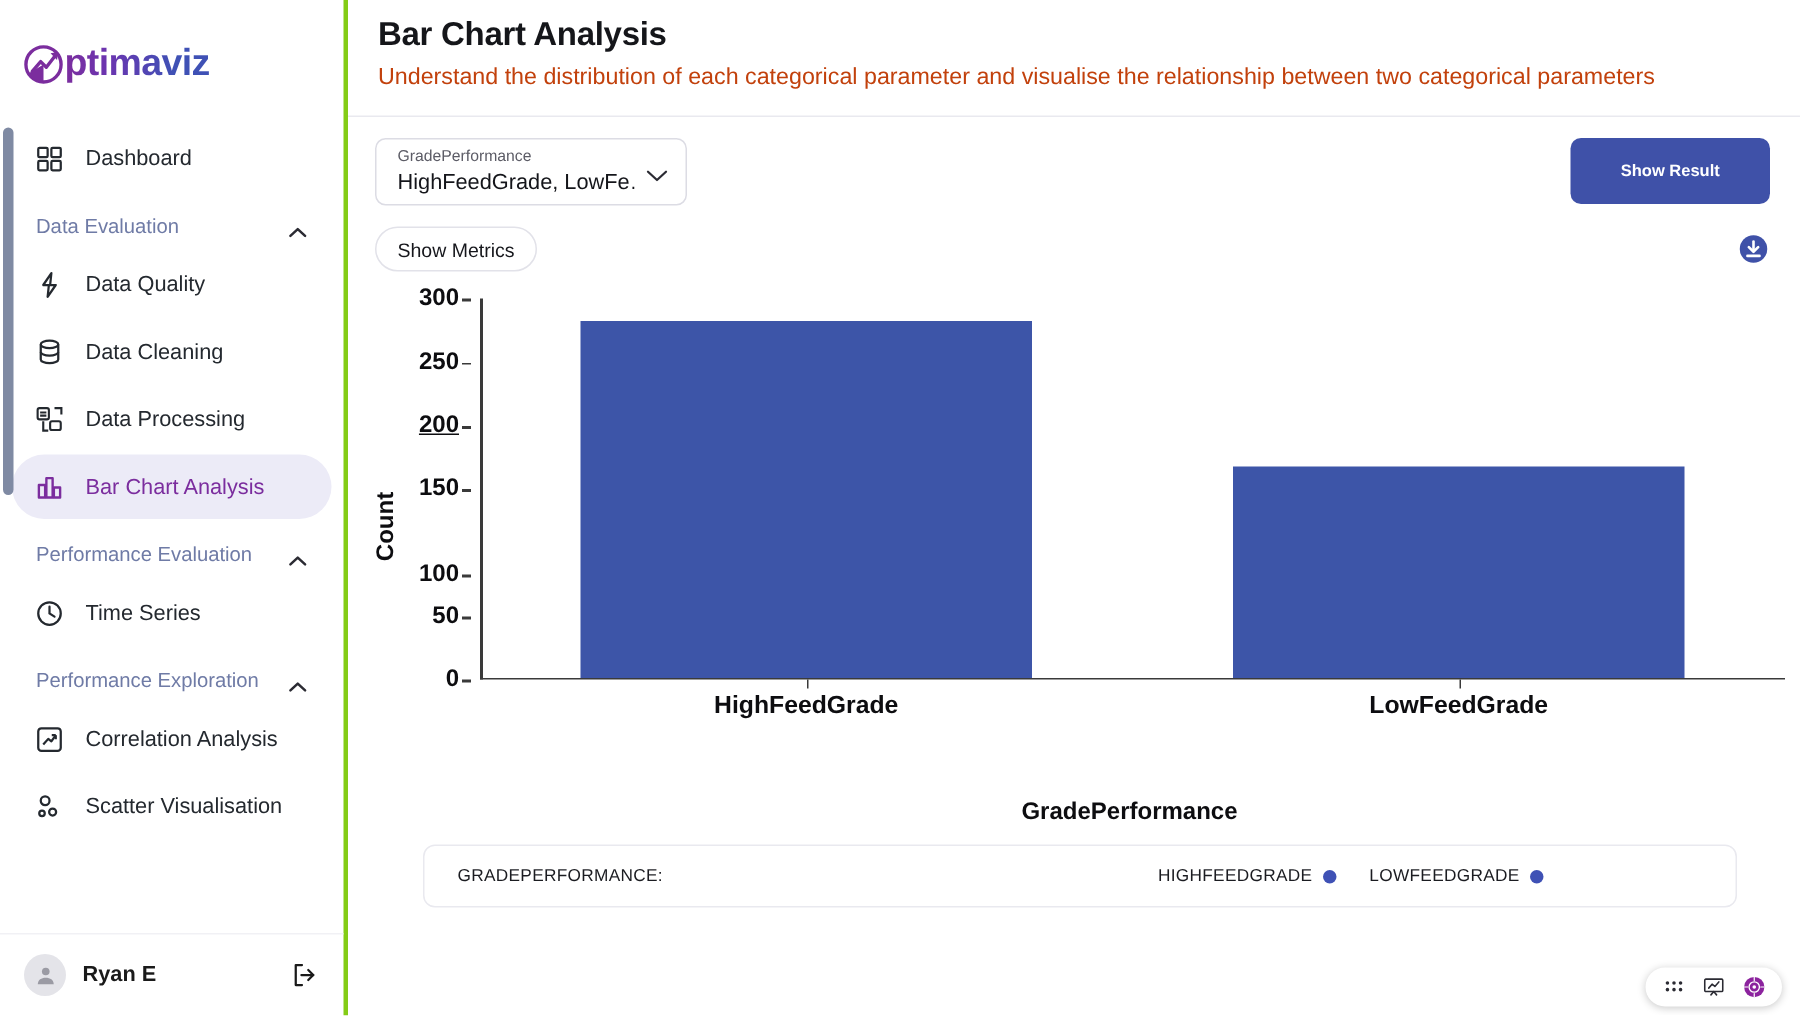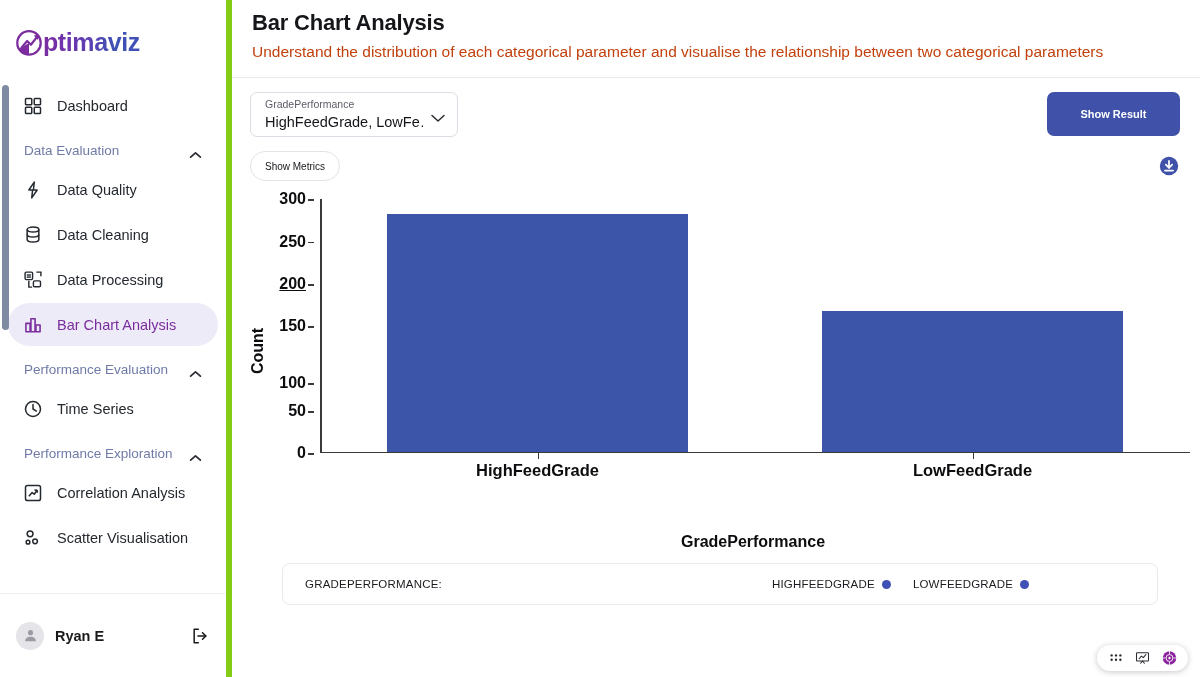--- a/index.html
+++ b/index.html
@@ -8,21 +8,21 @@
     font-family: "Liberation Sans", sans-serif;
     background: #ffffff;
     overflow: hidden;
   }
   .app { display: flex; width: 1200px; height: 677px; position: relative; }
 
   
   .sidebar {
     width: 232px; height: 677px;
     background: #ffffff;
-    border-right: 6px solid #84cc16;
+    border-right: 3px solid #84cc16;
     position: relative;
     display: flex; flex-direction: column;
   }
   .sb-scrollbar {
     position: absolute; left: 2px; top: 85px;
     width: 7px; height: 245px;
     background: #7f8aa3; border-radius: 4px;
   }
   .brand {
     display: flex; align-items: center; gap: 2px;
@@ -47,21 +47,21 @@
   .nav-item .ico { width: 21px; height: 21px; flex: 0 0 21px; display: flex; align-items: center; justify-content: center; }
   .nav-item.active { background: #ecebf7; color: #7b2d9e; }
   .nav-item.active .ico svg { stroke: #7b2d9e; }
   .nav-section {
     display: flex; align-items: center; justify-content: space-between;
     padding: 14px 16px 8px 16px;
     color: #6f7ba6; font-size: 13.5px; cursor: pointer;
   }
   .chev { width: 13px; height: 8px; flex: 0 0 13px; }
   .sb-footer {
-    height: 84px; display: flex; align-items: center;
+    height: 55px; display: flex; align-items: center;
     padding: 16px 16px; gap: 11px;
     border-top: 1px solid #f1f1f5;
   }
   .avatar {
     width: 28px; height: 28px; border-radius: 50%;
     background: #e4e4e9; flex: 0 0 28px;
     display: flex; align-items: center; justify-content: center;
   }
   .uname { flex: 1; font-size: 14.5px; color: #1a1a1a; font-weight: 600; }
   .logout { width: 20px; height: 20px; cursor: pointer; }
@@ -88,21 +88,21 @@
   .select-value { font-size: 14.5px; color: #14151a; line-height: 1.45; white-space: nowrap; overflow: hidden; }
   .select-chev { position: absolute; right: 11px; top: 16px; width: 16px; height: 10px; }
   .btn-primary {
     background: #3f51a8; color: #fff; border: none; border-radius: 7px;
     width: 133px; height: 44px; font-size: 11px; font-weight: 700;
     cursor: pointer; font-family: inherit;
   }
   .row2 { display: flex; align-items: center; justify-content: space-between; padding: 14px 20px 0 18px; }
   .btn-ghost {
     background: #fff; border: 1px solid #e2e2e9; border-radius: 17px;
-    height: 30px; padding: 0 14px; font-size: 10px; color: #16171c;
+    height: 30px; padding: 0 14px; font-size: 13px; color: #16171c;
     cursor: pointer; font-family: inherit; font-weight: 500;
   }
   .dl-icon { width: 22px; height: 22px; cursor: pointer; }
 
   
   .chart-wrap { padding: 10px 6px 0 18px; position: relative; }
   .chart-title {
     text-align: center; font-size: 19px; font-weight: 700;
     color: #0d0d10; margin-left: 30px;
   }

